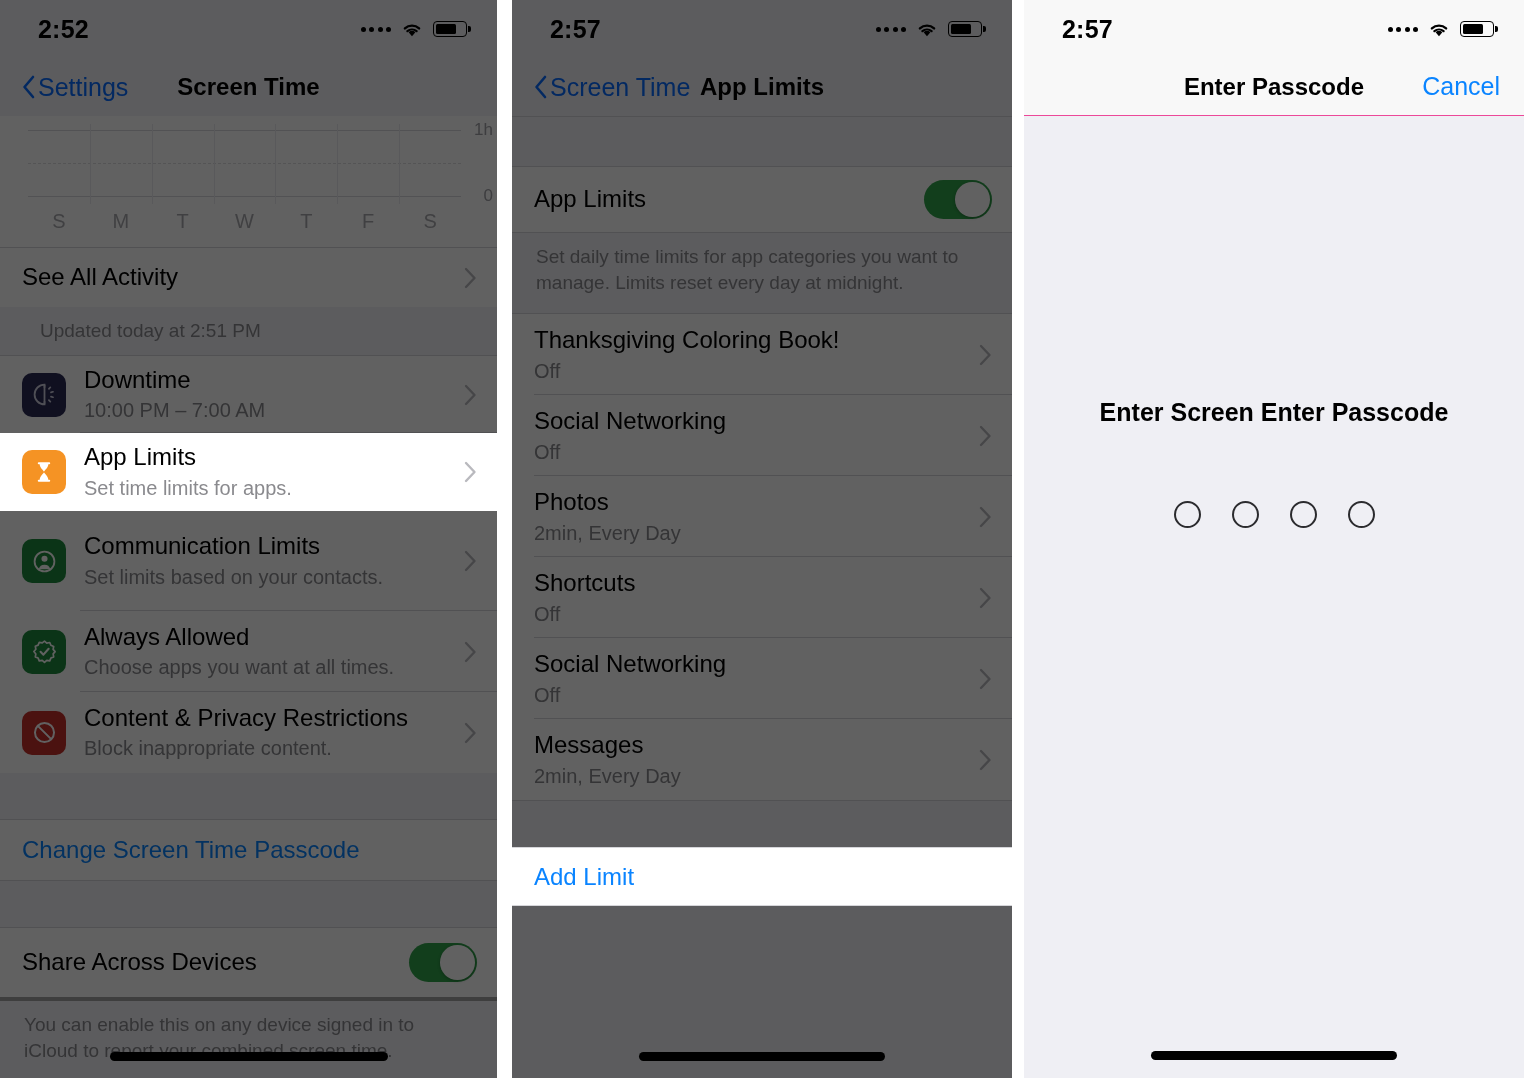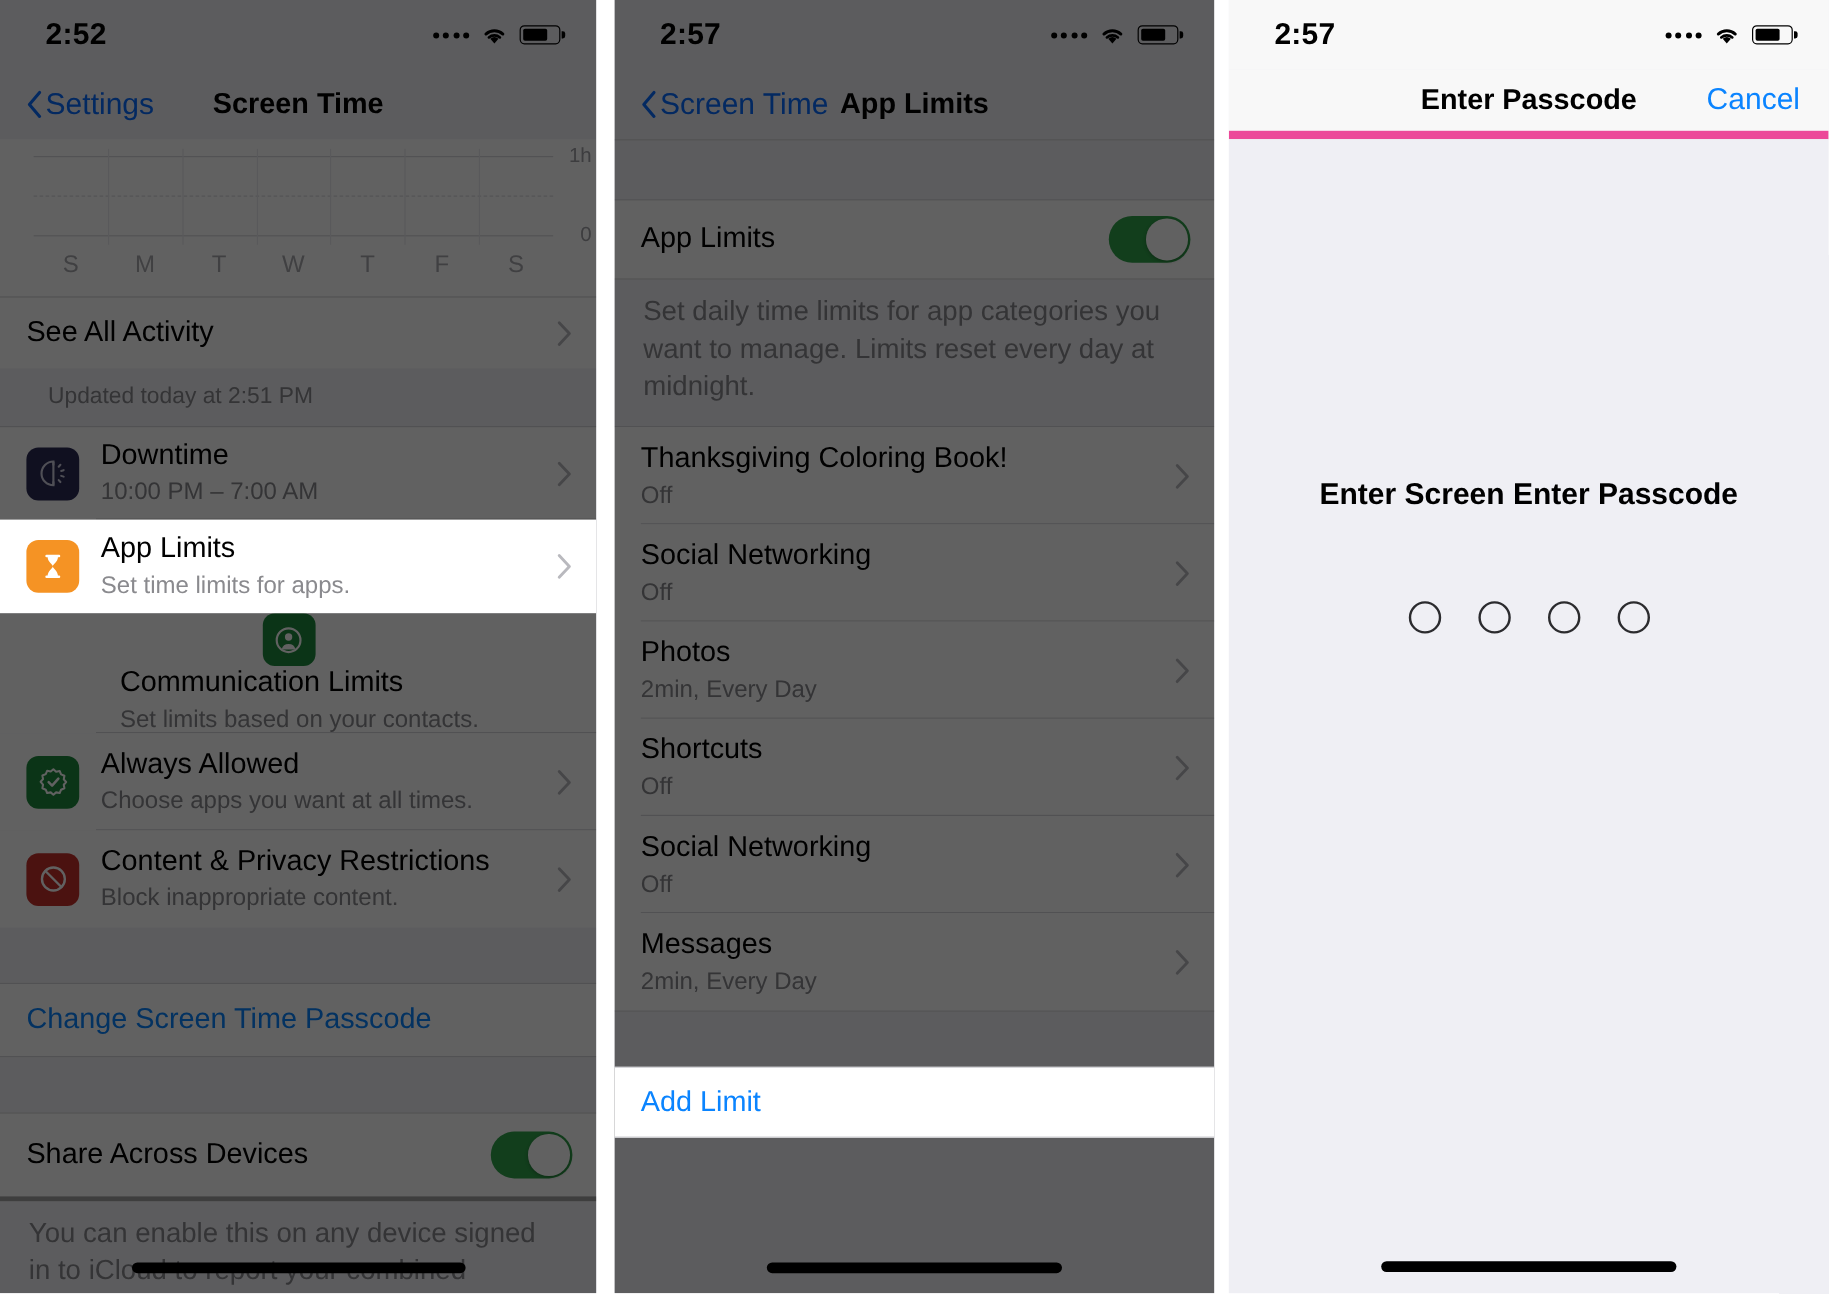--- a/index.html
+++ b/index.html
@@ -172,21 +172,21 @@
     width: 44px; height: 44px;
     border-radius: 10px;
     margin-right: 18px;
     flex: 0 0 auto;
     display: flex;
     align-items: center;
     justify-content: center;
   }
 
   .section-footer {
-    font-size: 23px;
+    font-size: 19px;
     color: #8a8a8e;
     line-height: 1.35;
     padding: 11px 39px 0 24px;
     background: #f2f2f7;
   }
   .section-note {
     font-size: 19px;
     color: #8a8a8e;
     padding: 13px 40px;
     background: #f2f2f7;
@@ -263,21 +263,21 @@
     flex: 1;
     text-align: center;
     font-size: 20px;
     color: #a9a9ae;
   }
 
   
   .pc-nav {
     height: 58px;
     background: #f8f8f8;
-    border-bottom: 7px solid #ec4899;
+    border-bottom: 1px solid #ec4899;
     display: flex;
     align-items: center;
     padding: 0 24px;
     position: relative;
   }
   .pc-body {
     height: calc(1078px - 58px - 58px);
     background: #efeff4;
     position: relative;
   }
@@ -428,21 +428,21 @@
       </div>
       <div class="row-texts">
         <div class="row-title">App Limits</div>
         <div class="row-sub">Set time limits for apps.</div>
       </div>
       <svg class="chevron" viewBox="0 0 13 22">
         <path d="M2 2 L10.5 11 L2 20" stroke="#b9b9be" stroke-width="2.4" fill="none" stroke-linecap="round" stroke-linejoin="round"></path>
       </svg>
     </div>
 
-    <div class="row" style="height:100px;flex-direction:column;">
+    <div class="row" style="height:100px;">
       <div class="app-icon" style="background:#1f8a3d;">
         <svg viewBox="0 0 30 30" width="27" height="27">
           <circle cx="15" cy="15" r="11" fill="none" stroke="#fff" stroke-width="2"></circle>
           <circle cx="15" cy="12" r="3.4" fill="#fff"></circle>
           <path d="M8.6 23.5 a6.6 6.6 0 0 1 12.8 0 Z" fill="#fff"></path>
         </svg>
       </div>
       <div class="row-texts">
         <div class="row-title">Communication Limits</div>
         <div class="row-sub">Set limits based on your contacts.</div>

